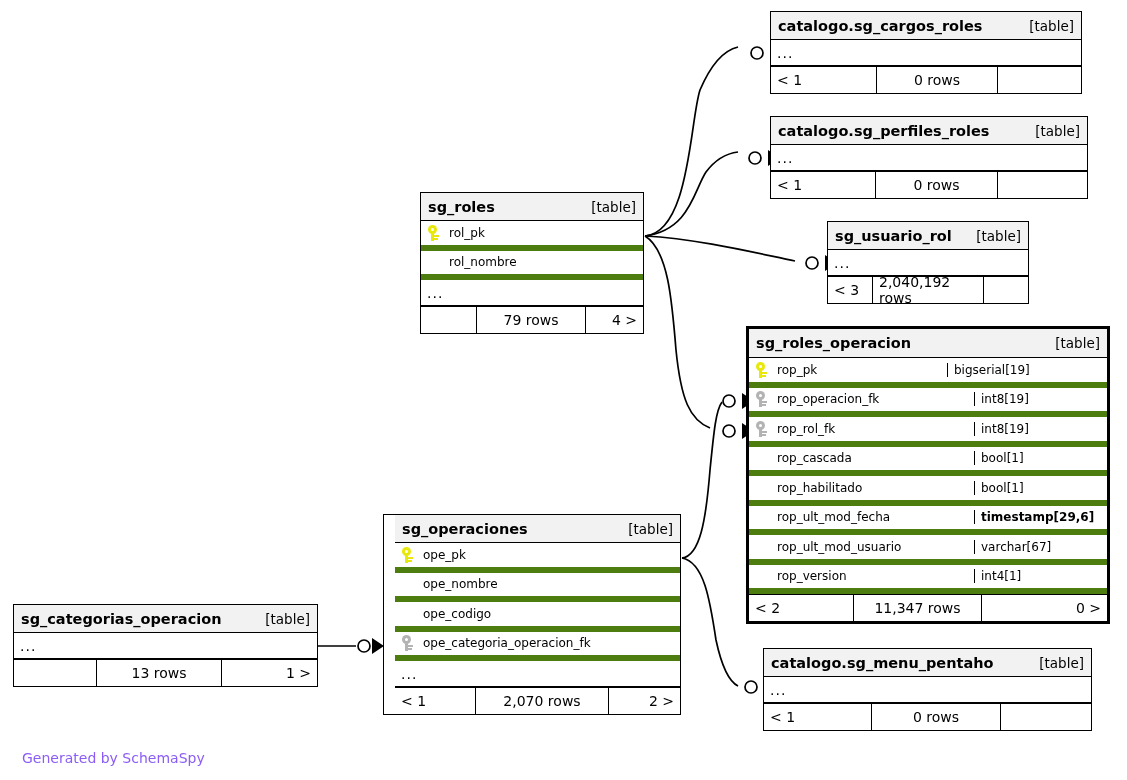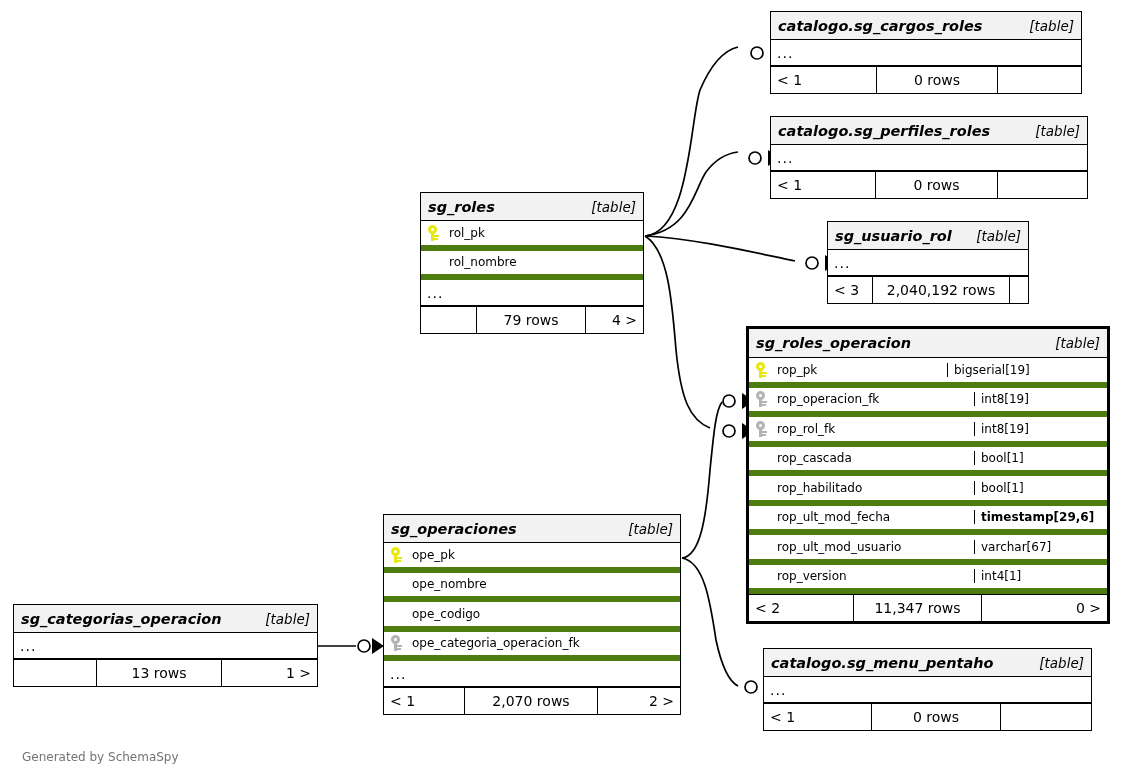--- a/index.html
+++ b/index.html
@@ -7,21 +7,21 @@
        font-family:"DejaVu Sans","Liberation Sans",sans-serif;
        -webkit-font-smoothing:antialiased;}
   #canvas{position:absolute;left:0;top:0;width:1127px;height:780px;}
   svg.edges{position:absolute;left:0;top:0;width:1127px;height:780px;pointer-events:none;}
 
   .table{position:absolute;background:#ffffff;border:1px solid #000;
          box-sizing:border-box;}
   .table.focal{border:3px solid #000;}
   .thead{background:#f2f2f2;border-bottom:1px solid #000;
          display:flex;align-items:center;justify-content:space-between;
-         padding:3px 7px;box-sizing:border-box;height:28px;font-style:italic;}
+         padding:3px 7px;box-sizing:border-box;height:28px;}
   .tname{font-weight:bold;font-size:14.5px;color:#000;white-space:nowrap;}
   .ttag{font-size:13.5px;color:#000;white-space:nowrap;padding-left:12px;}
 
   .row{display:flex;align-items:center;border-bottom:6px solid #4d7c0f;
        height:29.5px;box-sizing:border-box;font-size:12px;color:#000;}
   .row:last-child{border-bottom:none;}
   .colname{display:flex;align-items:center;flex:1 1 auto;padding-left:6px;
            box-sizing:border-box;min-width:0;white-space:nowrap;overflow:hidden;}
   .coltype{flex:0 0 auto;padding-left:6px;box-sizing:border-box;
            border-left:1px solid #000;white-space:nowrap;}
@@ -42,21 +42,21 @@
   .key-fk .hole{background:#ffffff;}
   .nokey{width:14px;flex:0 0 14px;margin-right:8px;}
 
   .tfoot{display:flex;align-items:stretch;border-top:1px solid #000;height:27px;
          box-sizing:border-box;font-size:14px;color:#000;}
   .tfoot .f{display:flex;align-items:center;box-sizing:border-box;padding:0 6px;}
   .tfoot .fl{justify-content:flex-start;}
   .tfoot .fc{justify-content:center;border-left:1px solid #000;border-right:1px solid #000;}
   .tfoot .fr{justify-content:flex-end;}
 
-  .credit{position:absolute;left:22px;top:750px;font-size:12px;color:#737373;}
+  .credit{position:absolute;left:22px;top:750px;font-size:14px;color:#8b5cf6;}
 </style>
 </head>
 <body>
 
 <div id="canvas">
 
   <svg class="edges" viewBox="0 0 1127 780" xmlns="http://www.w3.org/2000/svg">
     <g fill="none" stroke="#000" stroke-width="1.7">
 
       <path d="M645,236 C690,232 690,120 700,90 C712,62 725,50 738,47"></path>
@@ -121,21 +121,21 @@
   </div>
 
   <div class="table" style="left:827px;top:221px;width:202px;">
     <div class="thead">
       <span class="tname">sg_usuario_rol</span>
       <span class="ttag">[table]</span>
     </div>
     <div class="ellipsis-row">...</div>
     <div class="tfoot">
       <div class="f fl" style="width:44px;">&lt; 3</div>
-      <div class="f fc" style="width:138px;">2,040,192 rows</div>
+      <div class="f fc" style="width:112px;">2,040,192 rows</div>
       <div class="f fr" style="flex:1;"></div>
     </div>
   </div>
 
   <div class="table" style="left:420px;top:192px;width:224px;">
     <div class="thead">
       <span class="tname">sg_roles</span>
       <span class="ttag">[table]</span>
     </div>
     <div class="row">
@@ -252,21 +252,21 @@
       <span class="coltype" style="width:133px;">int4[1]</span>
     </div>
 
     <div class="tfoot" style="border-top:1px solid #000;">
       <div class="f fl" style="width:104px;">&lt; 2</div>
       <div class="f fc" style="width:129px;">11,347 rows</div>
       <div class="f fr" style="flex:1;">0 &gt;</div>
     </div>
   </div>
 
-  <div class="table" style="left:383px;top:514px;width:298px;">
+  <div class="table" style="left:383px;top:514px;width:298px;padding-left:11px;">
     <div class="thead">
       <span class="tname">sg_operaciones</span>
       <span class="ttag">[table]</span>
     </div>
     <div class="row">
       <span class="colname">
         <span class="keyicon key-pk">
           <i class="head"></i>
             <i class="hole"></i>
             <i class="shaft"></i>

